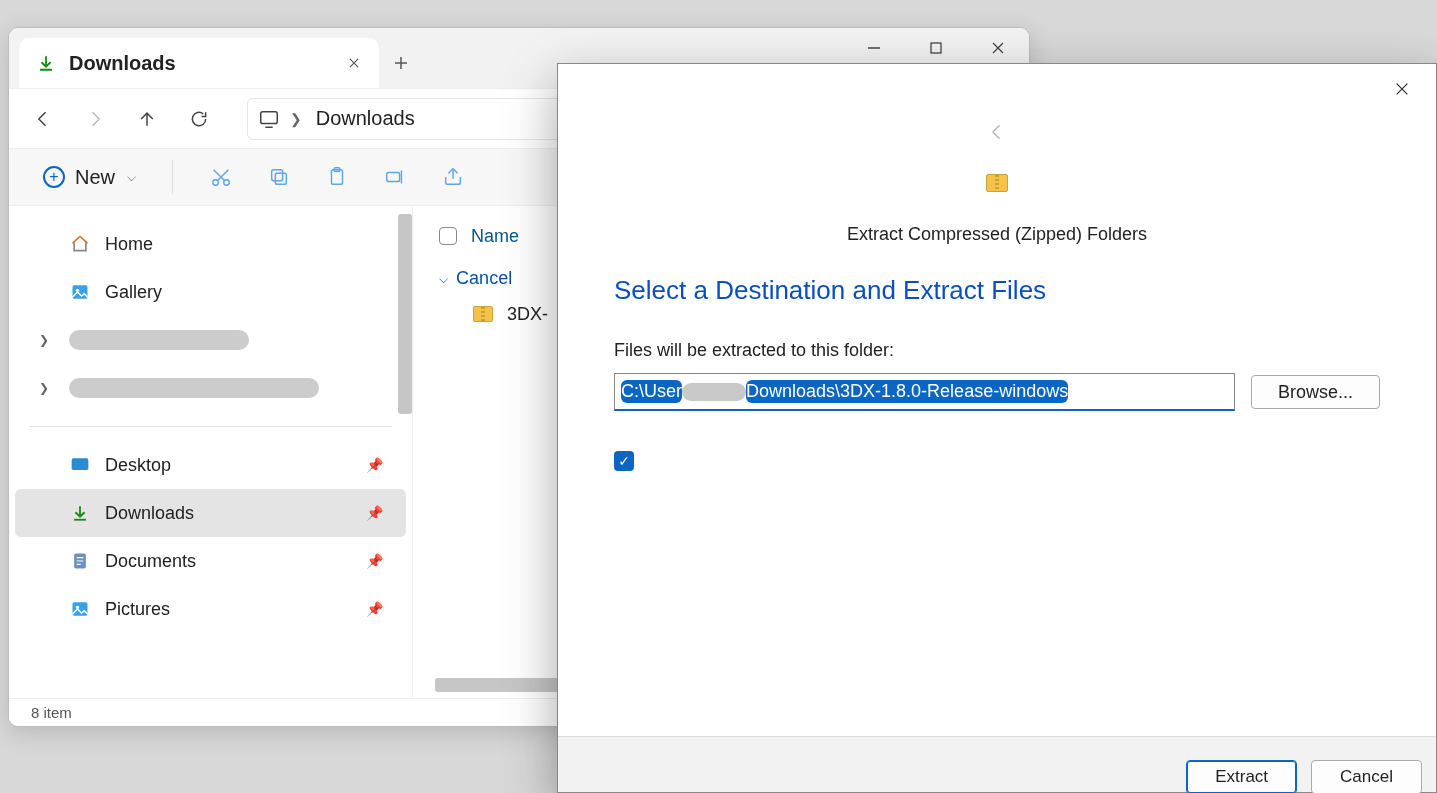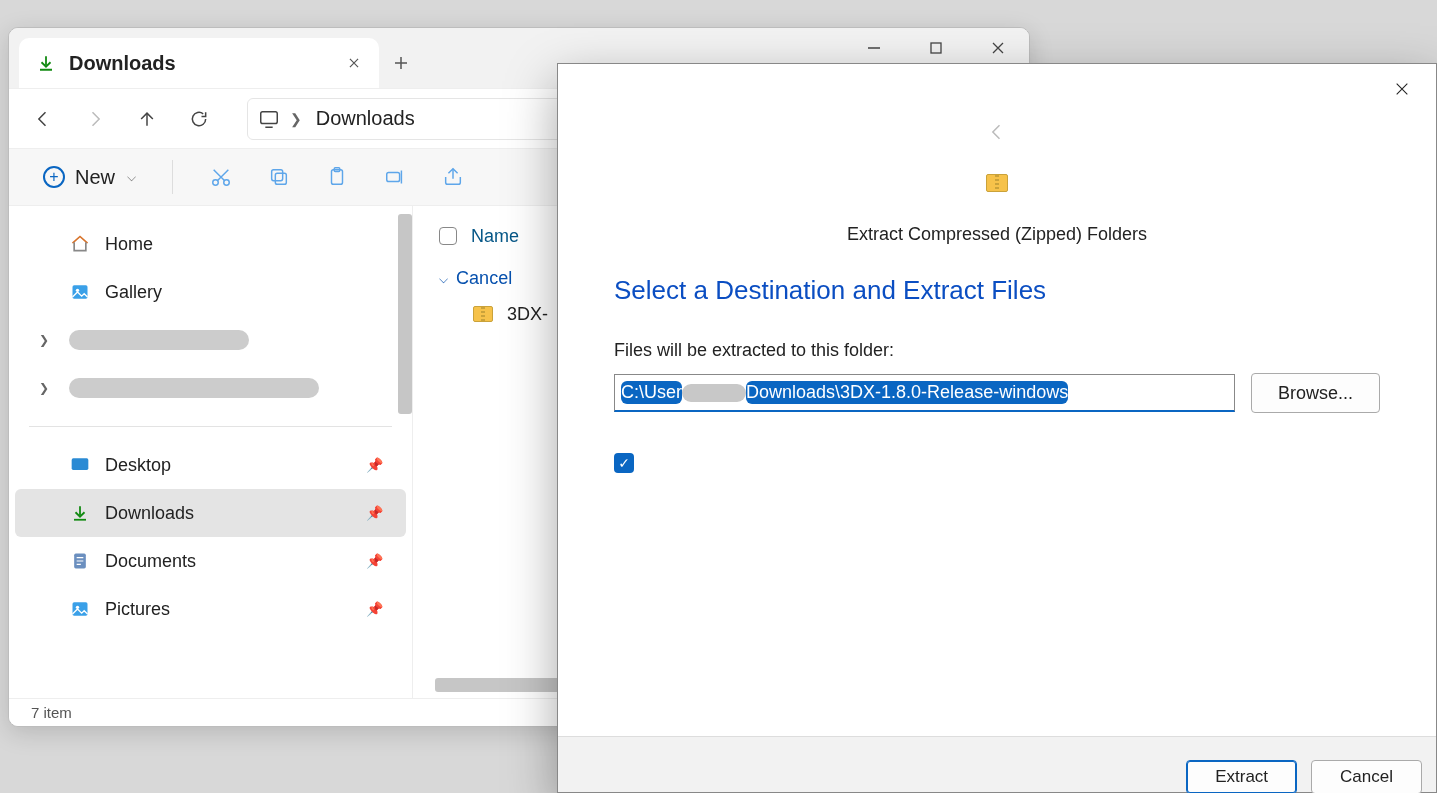--- a/index.html
+++ b/index.html
@@ -88,21 +88,21 @@
 .dlg-zip-icon { width:22px; height:18px; background:#f6c24a; border:1px solid #caa23a; border-radius:2px; position:relative; }
 .dlg-zip-icon::before { content:""; position:absolute; left:8px; top:0; width:4px; height:100%; background:repeating-linear-gradient(#caa23a 0 2px, transparent 2px 4px); }
 .dlg-title-text { font-size:18px; color:#222; }
 .dlg-content { padding:10px 56px 0; }
 .dlg-heading { font-size:26px; color:#0b4ec2; margin-bottom:34px; }
 .dlg-label { font-size:18px; color:#222; margin-bottom:12px; }
 .path-row { display:flex; gap:16px; align-items:center; margin-bottom:40px; }
 .path-input { flex:1; height:38px; border:1px solid #888; border-bottom:2px solid #0a66c2; padding:0 6px; font-size:18px; display:flex; align-items:center; overflow:hidden; white-space:nowrap; }
 .path-input .sel { background:#0a66c2; color:#fff; padding:1px 0;border-radius:6px; }
 .path-input .redact { display:inline-block; width:64px; height:18px; background:#c8c8c8; border-radius:9px; vertical-align:middle; }
-.browse-btn { height:40px; padding:0 26px; border:1px solid #aaa; background:#fdfdfd; border-radius:4px; font-size:18px; color:#222; }
+.browse-btn { height:34px; padding:0 26px; border:1px solid #aaa; background:#fdfdfd; border-radius:4px; font-size:18px; color:#222; }
 .check-row { display:flex; align-items:center; gap:12px; font-size:18px; color:#222; }
 .cbox { width:20px; height:20px; background:#0a66c2; border-radius:4px; display:flex; align-items:center; justify-content:center; color:#fff; font-size:14px; }
 .dlg-footer { position:absolute; bottom:0; left:0; right:0; height:56px; background:#f2f2f2; display:flex; justify-content:flex-end; align-items:center; gap:14px; padding:0 14px; border-top:1px solid #ddd; }
 .dlg-btn { height:34px; padding:0 28px; border:1px solid #aaa; background:#fdfdfd; border-radius:4px; font-size:17px; color:#222;margin-top:24px; }
 .dlg-btn.primary { border:1px solid #0a66c2; box-shadow:inset 0 0 0 1px #0a66c2; }
 
 svg { display:block; }
 </style>
 </head>
 <body>
@@ -310,21 +310,21 @@
       </div>
       <div class="file-row">
         <span class="zip-icon"></span>
         <span>3DX-</span>
       </div>
       <div class="hscroll"></div>
     </div>
   </div>
 
   <div class="status">
-    <span>7 item</span>
+    <span>8 item</span>
   </div>
 </div>
 
 <div class="dialog">
   <div class="dlg-titlebar">
     <div class="dlg-close-x">
       <svg width="16" height="16" viewBox="0 0 24 24" stroke="#222" stroke-width="1.6">
           <path d="M4 4l16 16M20 4L4 20"></path>
         </svg>
     </div>

